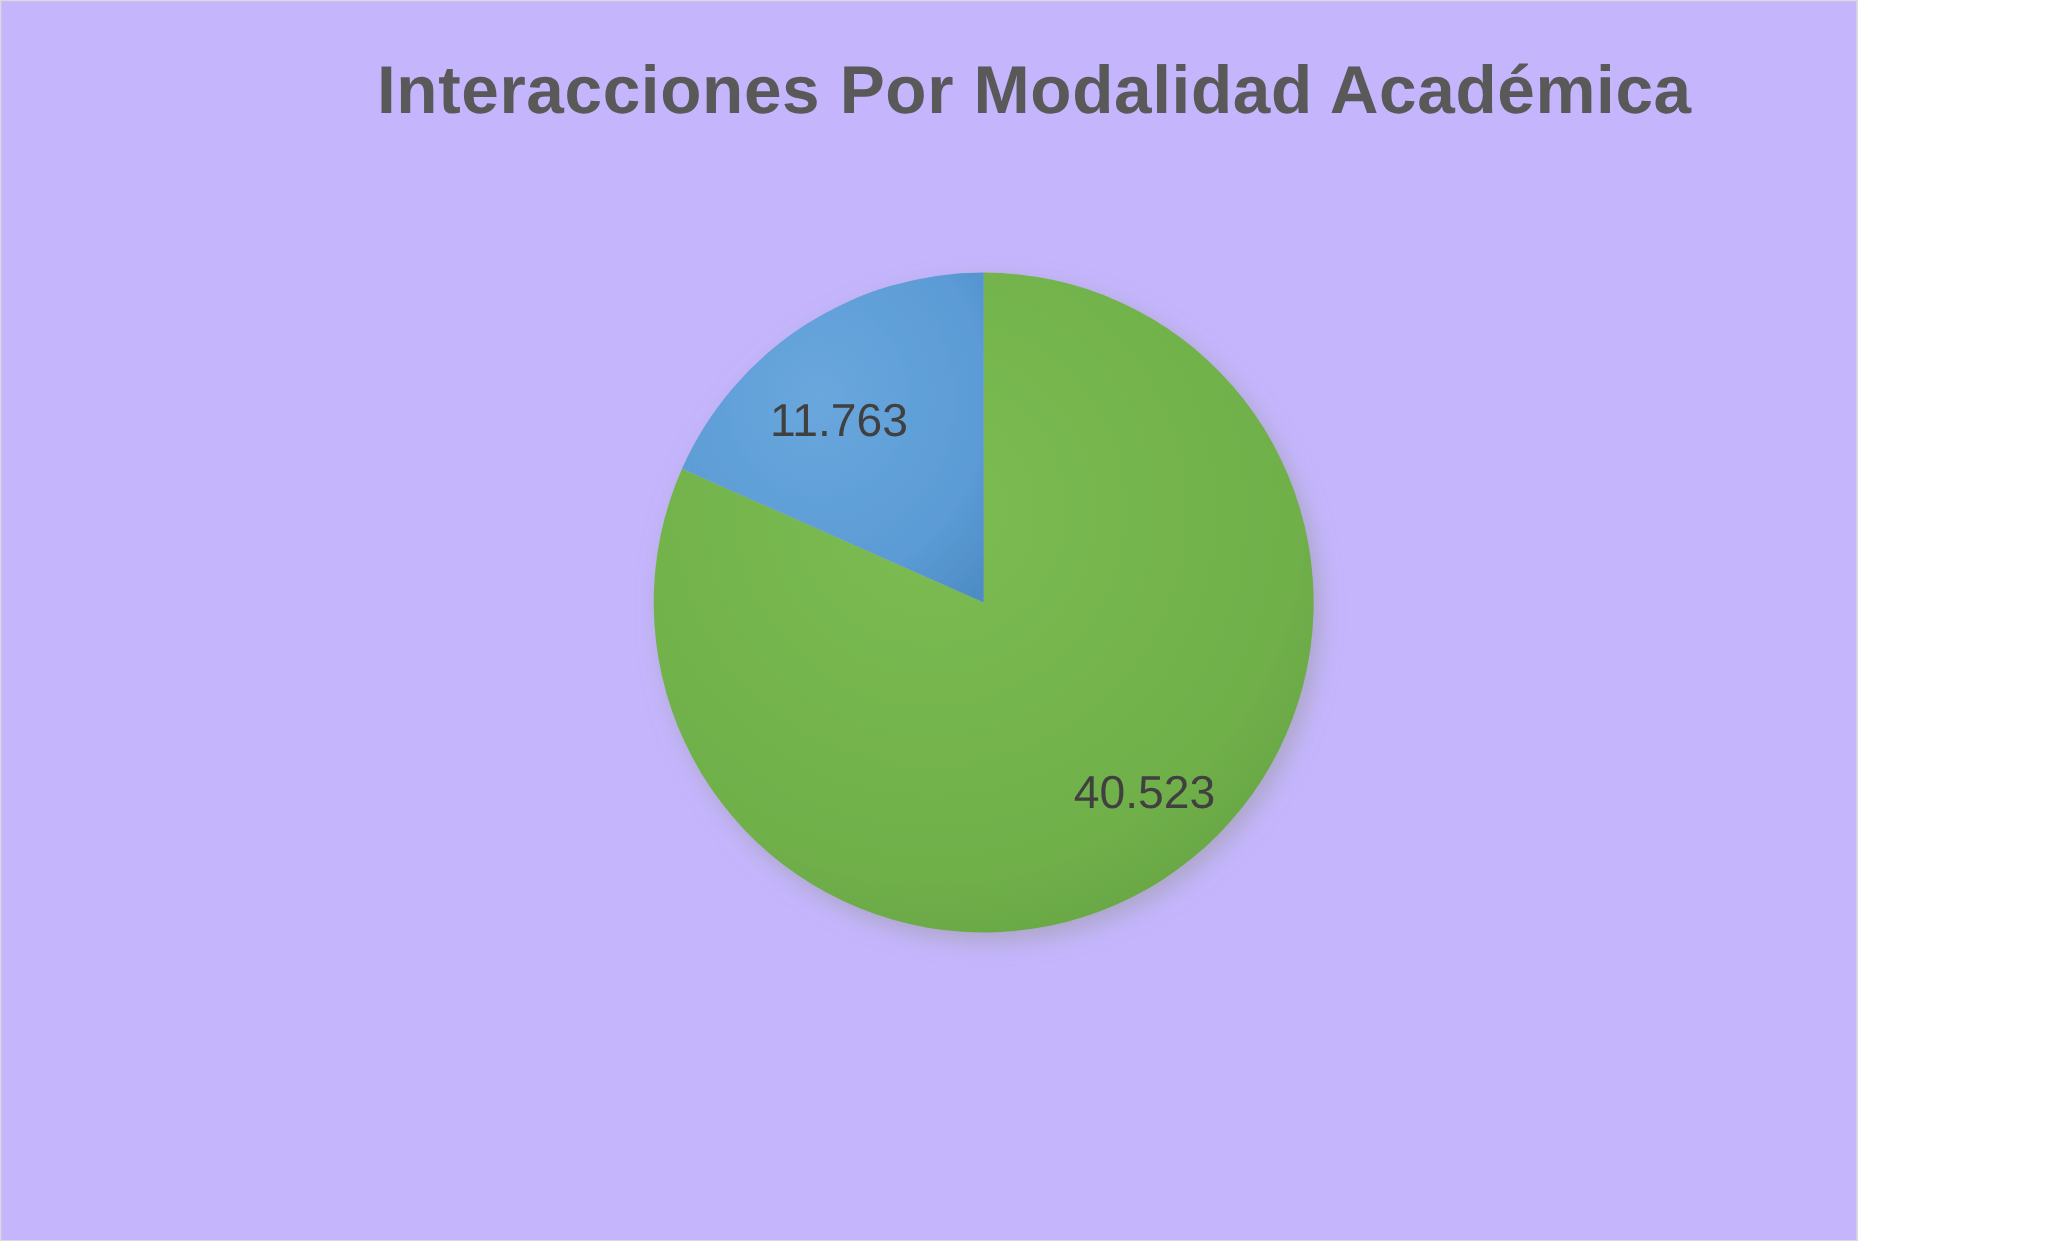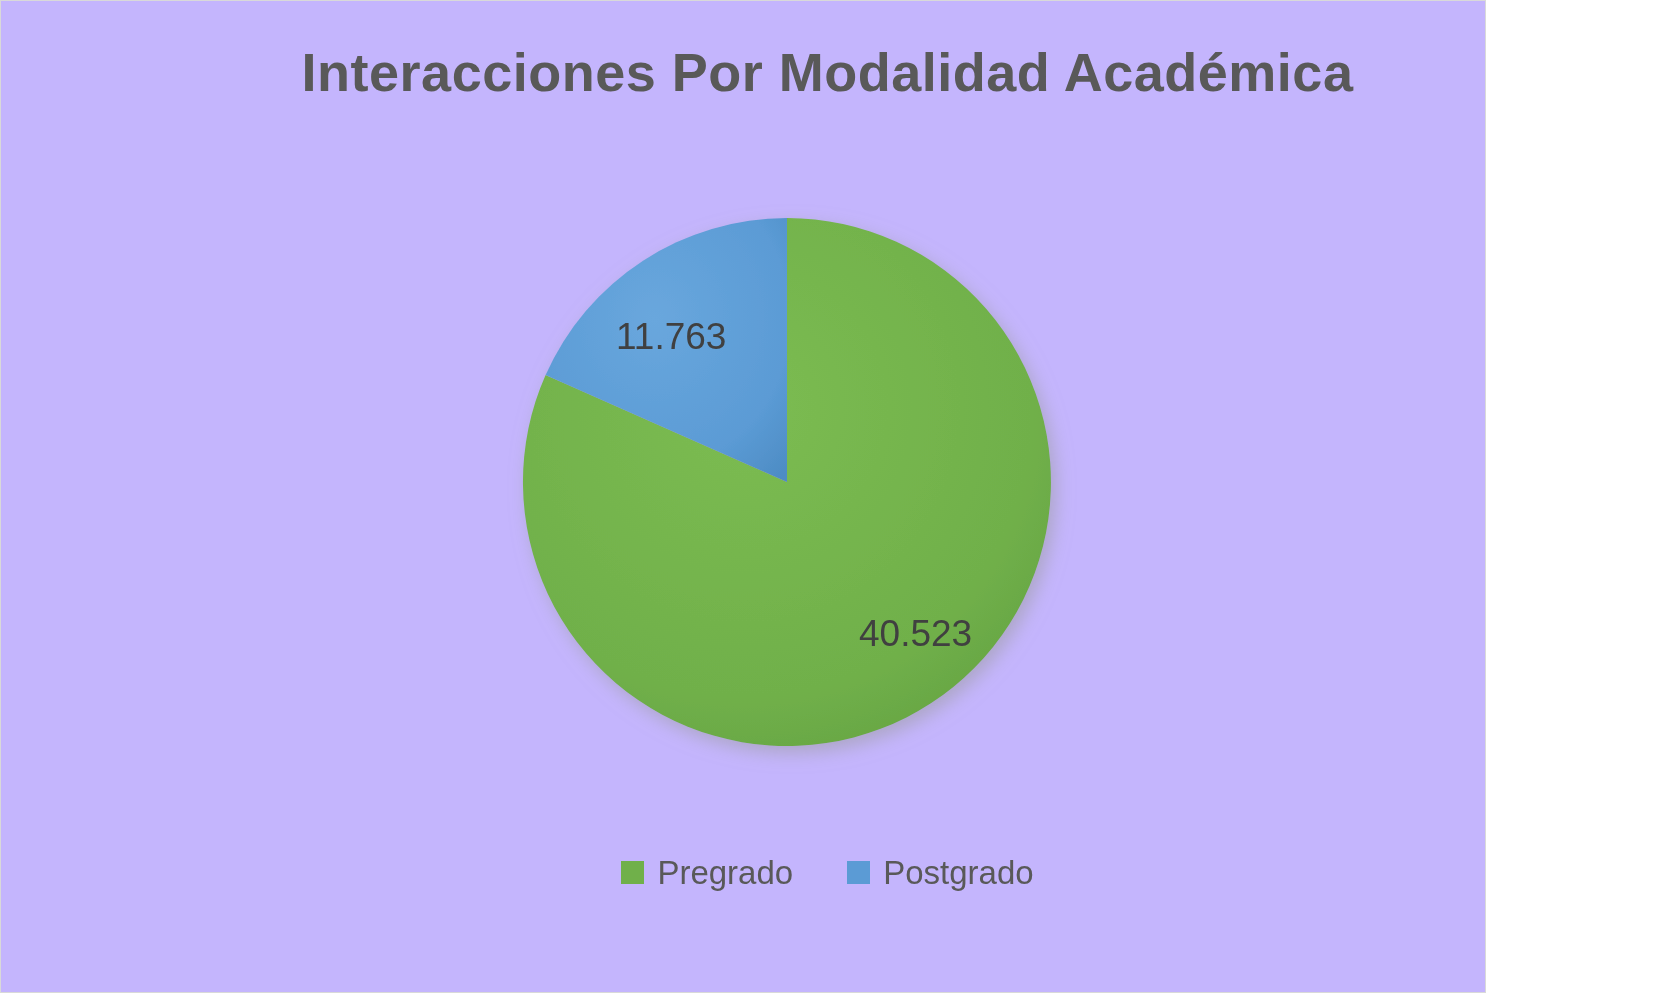--- a/index.html
+++ b/index.html
@@ -133,27 +133,14 @@
         </g>
       </svg>
 
       <div class="slice-label label-postgrado">11.763</div>
 
       <div class="slice-label label-pregrado">40.523</div>
     </div>
 
   </div>
 
-  <div class="legend">
-
-    <div class="legend-item">
-      <span class="legend-swatch" style="background:#70B04A"></span>
-      <span class="legend-text">Pregrado</span>
-    </div>
-
-    <div class="legend-item">
-      <span class="legend-swatch" style="background:#5B9BD5"></span>
-      <span class="legend-text">Postgrado</span>
-    </div>
-
-  </div>
 
 </div>
 
 </body></html>

